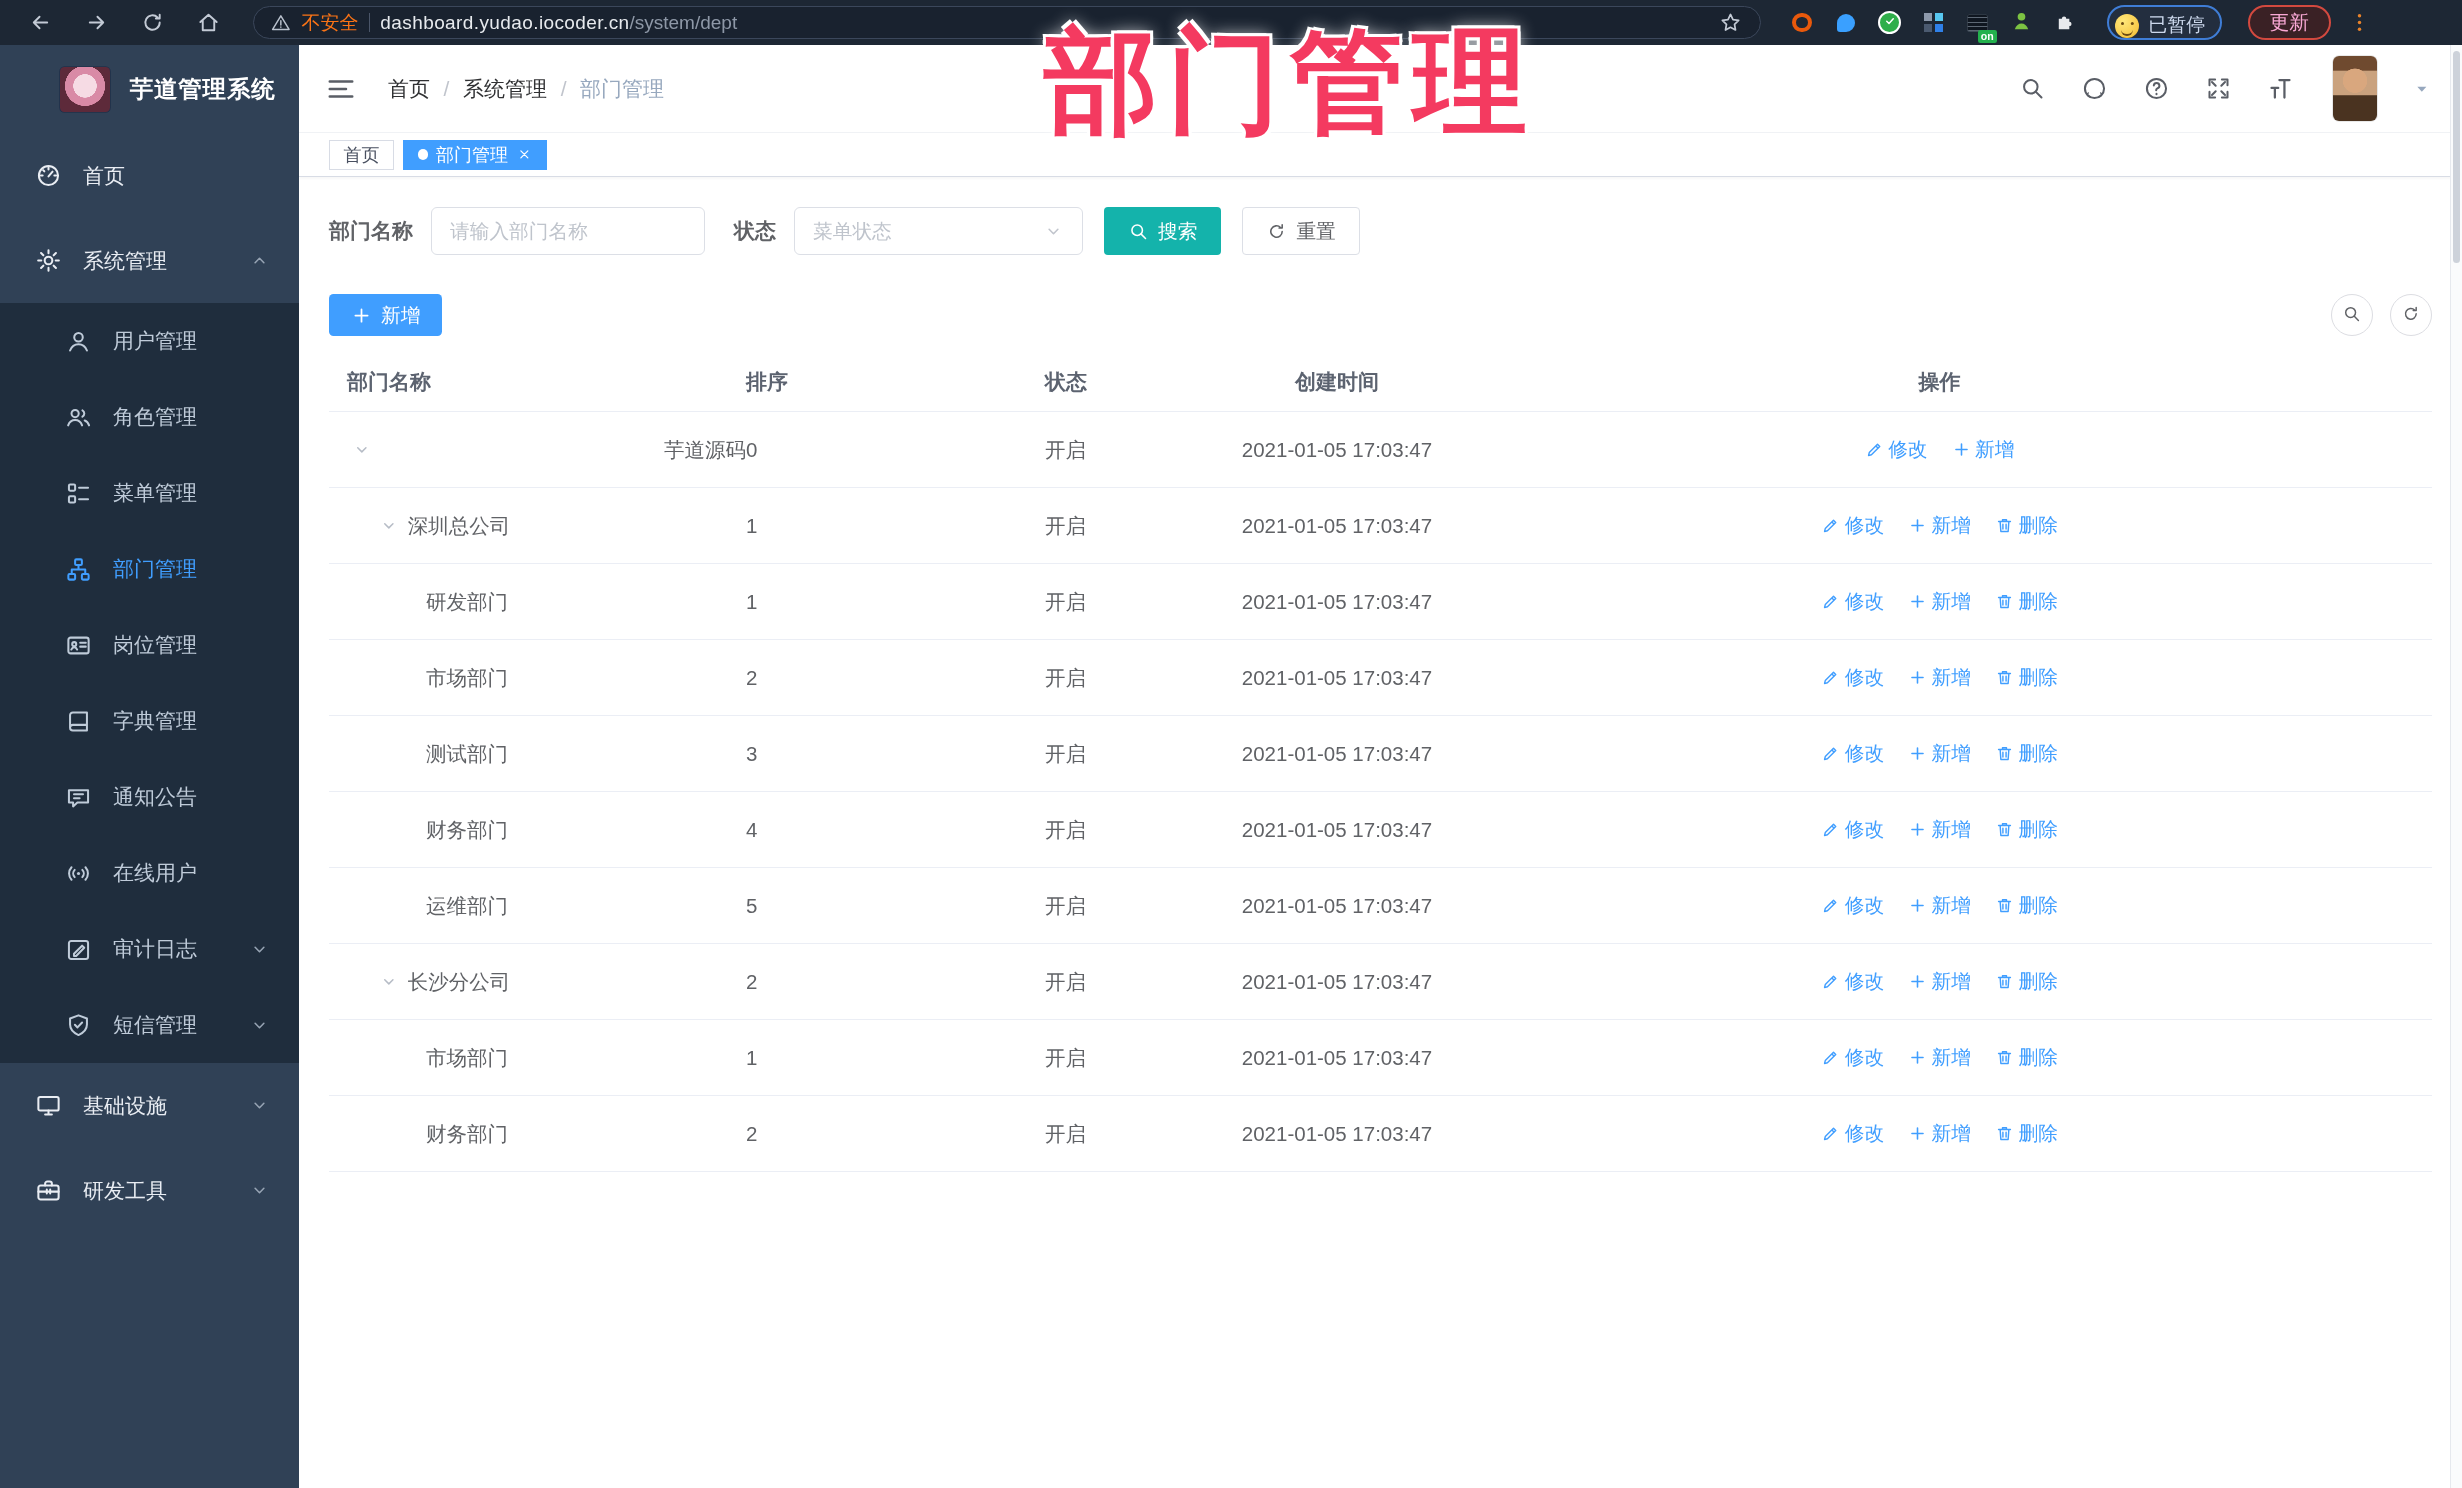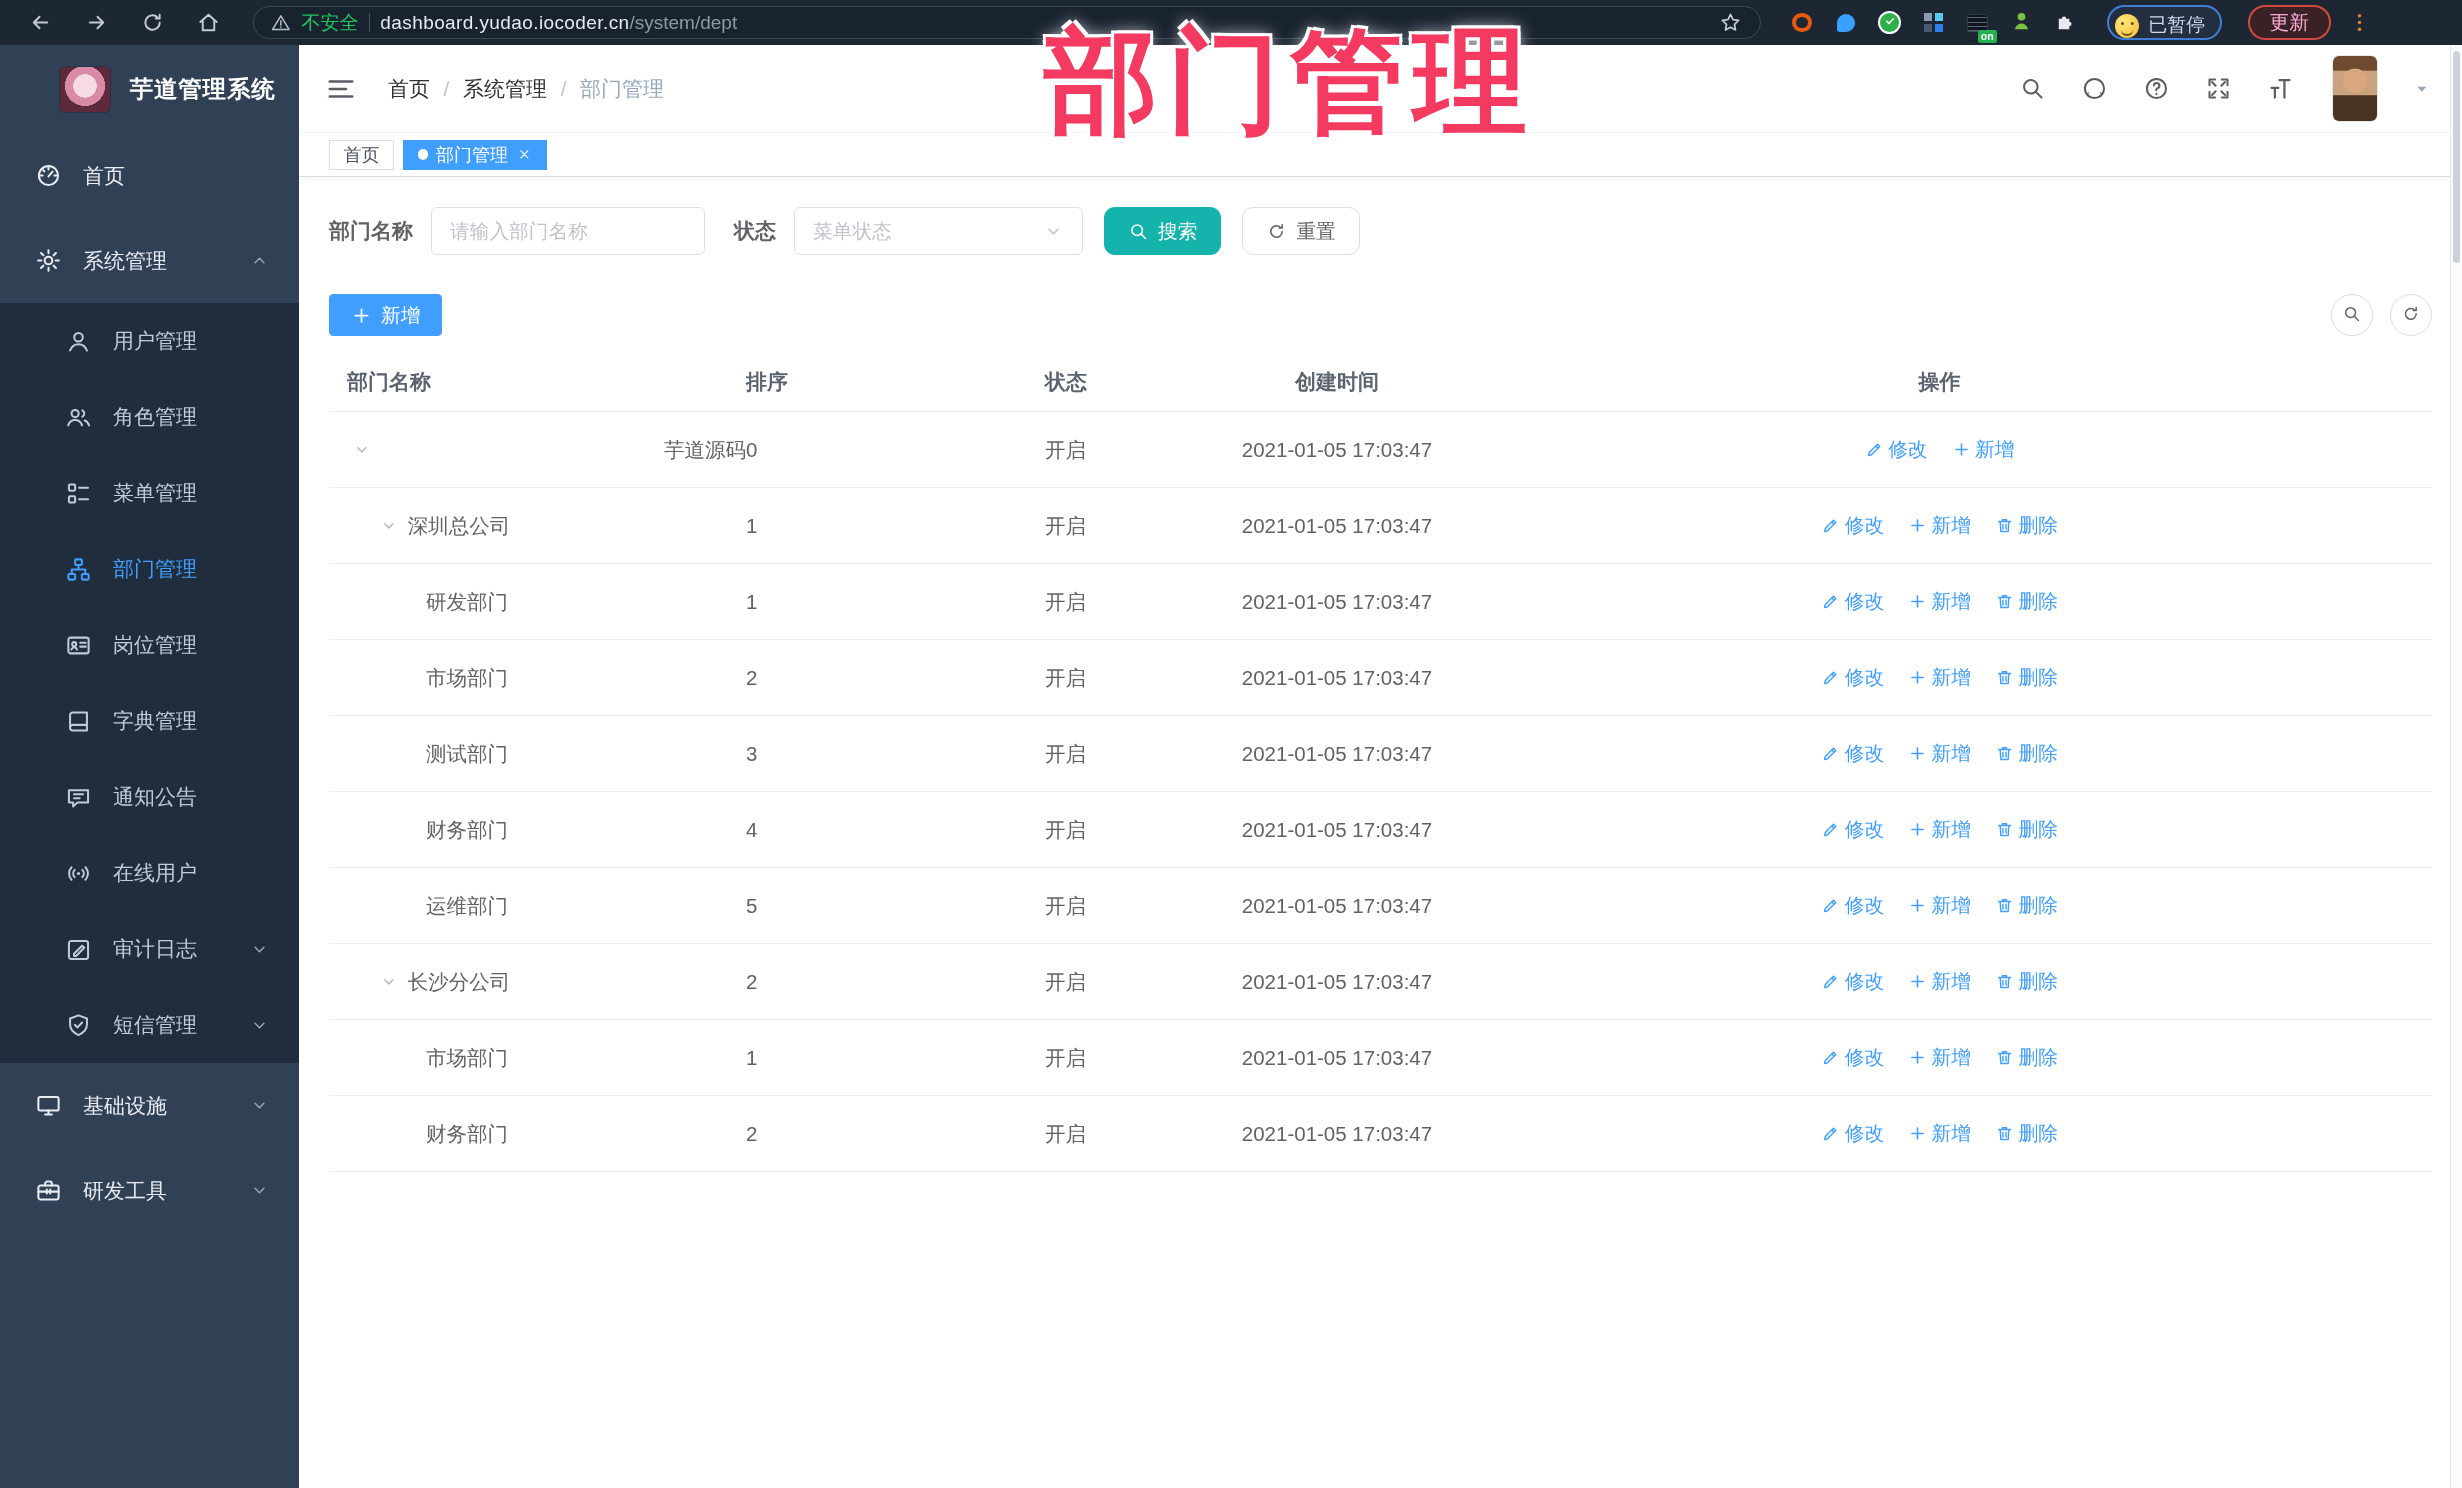--- a/index.html
+++ b/index.html
@@ -10,21 +10,21 @@
   
   .browser-bar { position:absolute; top:0; left:0; right:0; height:45px; background:#1d2734;
     display:flex; align-items:center; padding:0 16.7px; gap:7.6px; z-index:5; }
   .bicon { width:27px; height:27px; color:#c3cad5; flex:0 0 auto; display:flex; align-items:center; justify-content:center; }
   .bicon svg { width:23px; height:23px; }
   .bicon.nav { margin:0 10.6px; }
   .url-pill { height:33px; width:1508px; margin-left:13.6px; background:#19222f; border:0.8px solid #3b475b;
     border-radius:16.7px; display:flex; align-items:center; padding:0 16.7px; gap:10.6px; }
   .url-pill .wicon { width:19.7px; height:19.7px; color:#b9c1cd; }
   .url-pill .wicon svg { width:19.7px; height:19.7px; }
-  .sec { font-size:19px; color:#22c55e; }
+  .sec { font-size:19px; color:#f97316; }
   .pill-divider { width:0.8px; height:19.7px; background:#4a5568; }
   .host { font-size:19px; color:#e7eaee; letter-spacing:0.4px; }
   .path { font-size:19px; color:#8e98a7; }
   .url-star { margin-left:auto; }
   .ext-row { display:flex; align-items:center; gap:18px; margin-left:19.7px; }
   .ext { width:26px; height:26px; position:relative; display:flex; align-items:center; justify-content:center; }
   .ext.target i { display:block; width:19.7px; height:19.7px; border:4.5px solid #e8590c; border-radius:50%; }
   .ext.drop i { display:block; width:18px; height:18px; background:#3aa0ff; border-radius:50% 50% 50% 3px; }
   .ext.greenv i { display:flex; align-items:center; justify-content:center; width:23px; height:23px;
     background:#2fae4a; border:2.3px solid #fff; border-radius:50%; color:#fff; }
@@ -108,21 +108,21 @@
   .content { padding:30px; }
   .filter-row { display:flex; align-items:center; }
   .flabel { font-size:21px; font-weight:bold; color:#606266; }
   .input { width:274px; height:48px; border:0.8px solid #dcdfe6; border-radius:6px; margin-left:18px;
     display:flex; align-items:center; padding:0 18px; background:#fff; }
   .input .ph { font-size:19.7px; color:#bfc4cc; }
   .input.select { width:289px; justify-content:space-between; }
   .sel-caret { width:21px; height:21px; color:#c0c4cc; }
   .sel-caret svg { width:21px; height:21px; }
   .lbl2 { margin-left:29px; }
-  .btn { display:flex; align-items:center; gap:9px; height:48px; border-radius:11px; border:0.8px solid transparent;
+  .btn { display:flex; align-items:center; gap:9px; height:48px; border-radius:4px; border:0.8px solid transparent;
     font-size:19.7px; padding:0 23px; cursor:pointer; font-family:inherit; }
   .btn .bi { width:21px; height:21px; display:flex; }
   .btn .bi svg { width:21px; height:21px; }
   .btn.search { margin-left:21px; background:#14b3ab; color:#fff; }
   .btn.reset { margin-left:21px; background:#fff; border-color:#dcdfe6; color:#606266; }
   .toolbar-row { margin-top:39px; display:flex; align-items:center; }
   .btn.add { height:42px; background:#409eff; color:#fff; padding:0 21px; border-radius:4.5px; }
   .tool-circles { margin-left:auto; display:flex; gap:16.7px; }
   .circle-btn { width:42px; height:42px; border-radius:50%; border:0.8px solid #dcdde2; display:flex;
     align-items:center; justify-content:center; color:#606266; cursor:pointer; background:#fff; }

